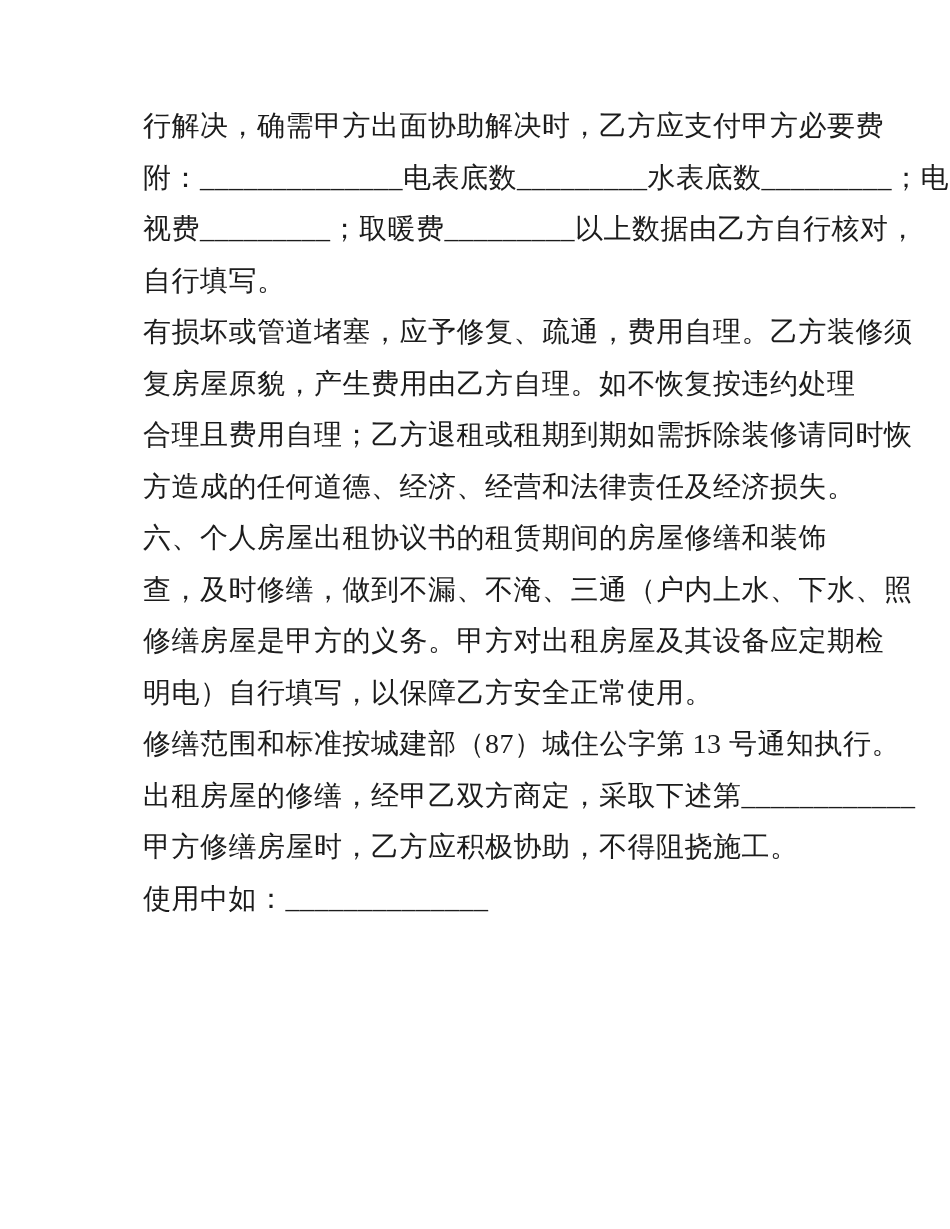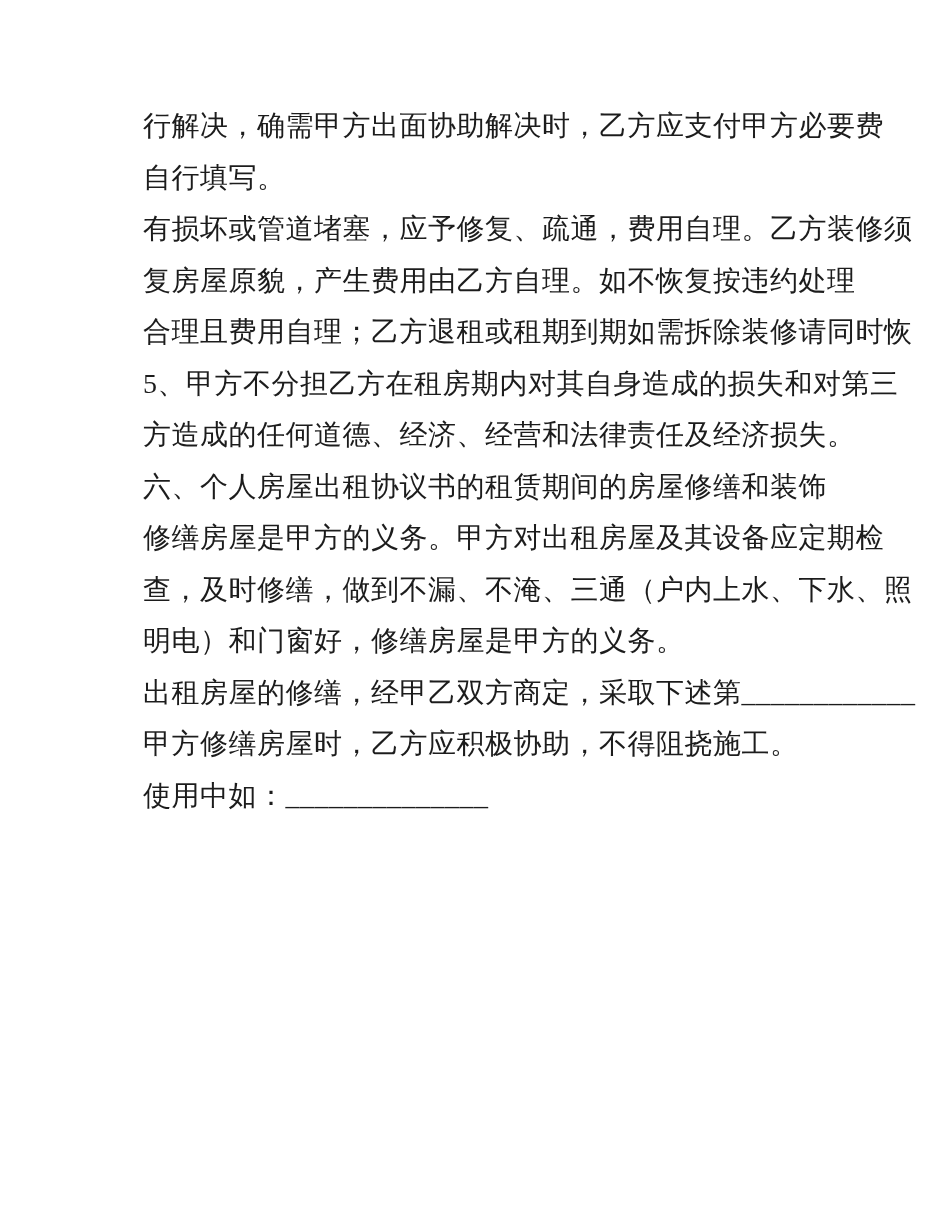--- a/index.html
+++ b/index.html
@@ -32,26 +32,28 @@
     white-space: nowrap;
     letter-spacing: 0.5px;
   }
   
 </style>
 </head>
 <body>
 
 <div class="doc-page">
   <div class="doc-line">行解决，确需甲方出面协助解决时，乙方应支付甲方必要费</div>
+  <div class="doc-line">附：______________电表底数_________水表底数_________；电</div>
+  <div class="doc-line">视费_________；取暖费_________以上数据由乙方自行核对，</div>
   <div class="doc-line">自行填写。</div>
   <div class="doc-line">有损坏或管道堵塞，应予修复、疏通，费用自理。乙方装修须</div>
   <div class="doc-line">复房屋原貌，产生费用由乙方自理。如不恢复按违约处理</div>
   <div class="doc-line">合理且费用自理；乙方退租或租期到期如需拆除装修请同时恢</div>
-  <div class="doc-line">5、甲方不分担乙方在租房期内对其自身造成的损失和对第三</div>
   <div class="doc-line">方造成的任何道德、经济、经营和法律责任及经济损失。</div>
   <div class="doc-line">六、个人房屋出租协议书的租赁期间的房屋修缮和装饰</div>
+  <div class="doc-line">查，及时修缮，做到不漏、不淹、三通（户内上水、下水、照</div>
   <div class="doc-line">修缮房屋是甲方的义务。甲方对出租房屋及其设备应定期检</div>
-  <div class="doc-line">查，及时修缮，做到不漏、不淹、三通（户内上水、下水、照</div>
-  <div class="doc-line">明电）和门窗好，修缮房屋是甲方的义务。</div>
+  <div class="doc-line">明电）自行填写，以保障乙方安全正常使用。</div>
+  <div class="doc-line">修缮范围和标准按城建部（87）城住公字第 13 号通知执行。</div>
   <div class="doc-line">出租房屋的修缮，经甲乙双方商定，采取下述第____________</div>
   <div class="doc-line">甲方修缮房屋时，乙方应积极协助，不得阻挠施工。</div>
   <div class="doc-line">使用中如：______________</div>
 </div>
 
 </body></html>

